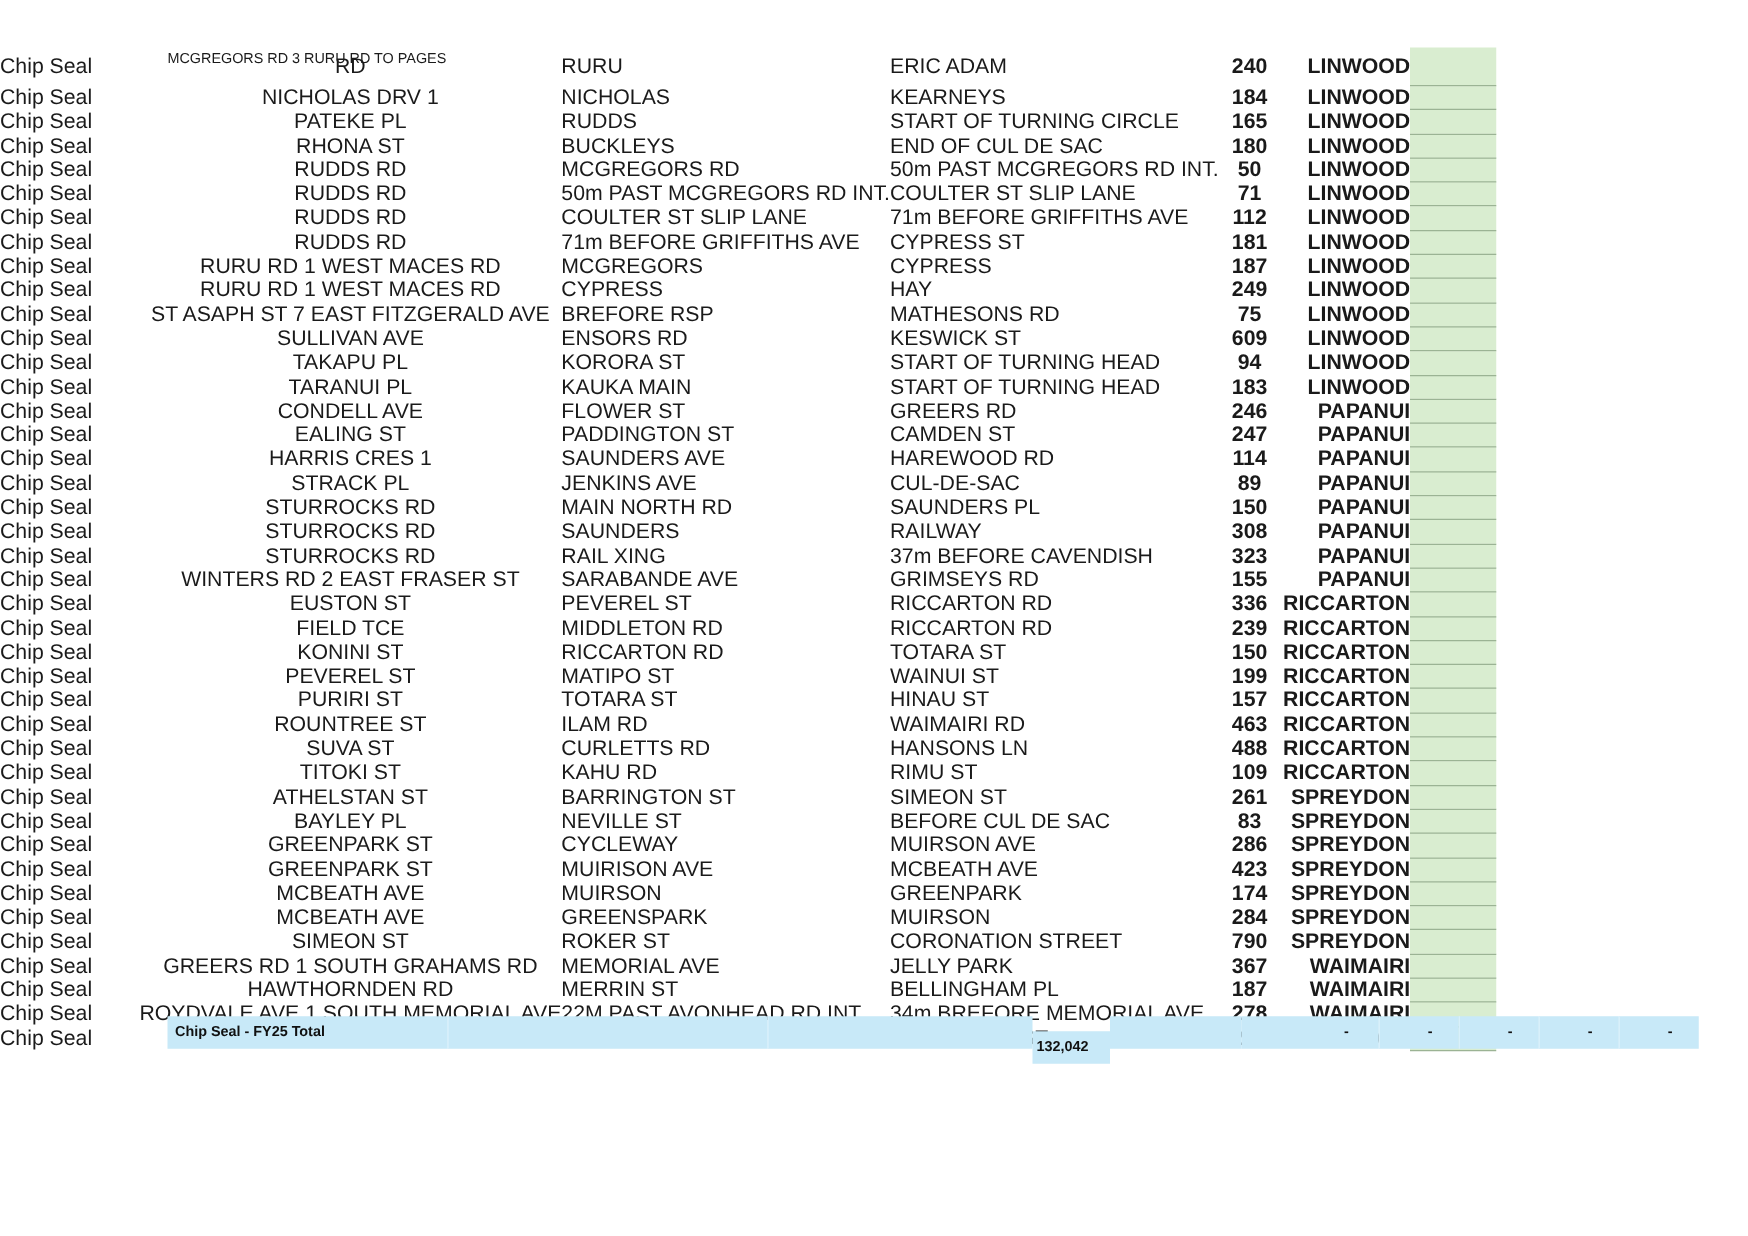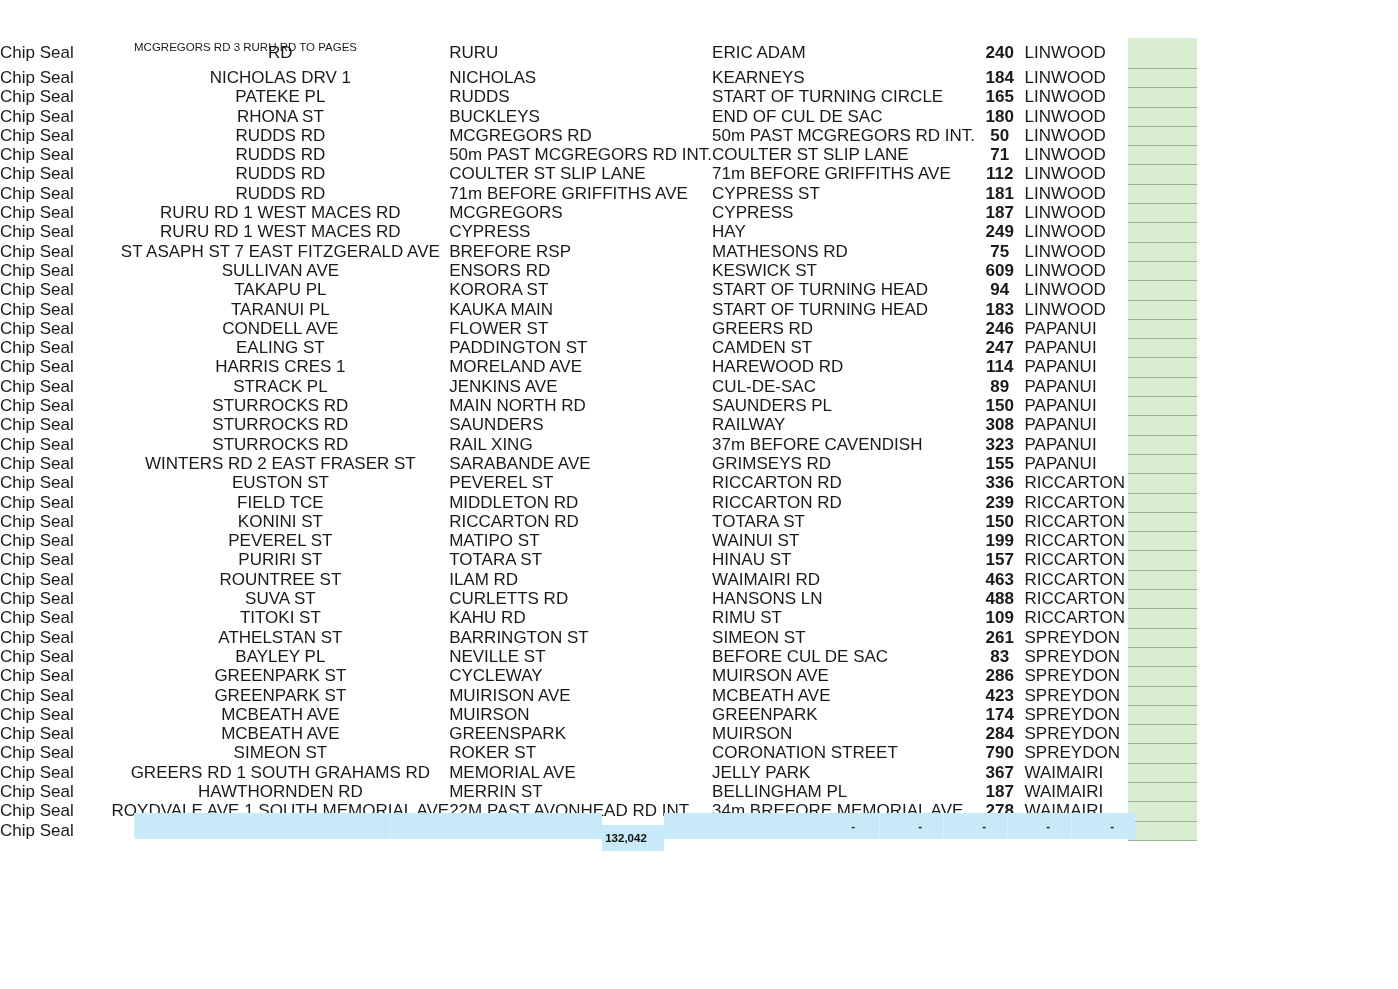--- a/index.html
+++ b/index.html
@@ -52,21 +52,21 @@
     vertical-align: middle;
     white-space: nowrap;
     overflow: visible;
   }
 
   td.activity { padding-left: 5px; text-align: left; }
   td.road     { padding-left: 3px; text-align: center; }
   td.from     { padding-left: 3px; text-align: left; }
   td.to       { padding-left: 3px; text-align: left; }
   td.qty      { text-align: center; padding-right: 14px; font-weight: bold; }
-  td.ward     { text-align: left; padding-right: 4px; }
+  td.ward     { text-align: right; padding-right: 4px; font-weight: bold; }
   td.blank    { }
 
   td.green {
     background: #d9edd0;
     border-top: 1px solid #9bb394;
     border-bottom: 1px solid #9bb394;
   }
   td.green.first-merged {
     border-top: none;
   }
@@ -373,21 +373,21 @@
           <td class="blank"></td>
           <td class="blank"></td>
           <td class="blank"></td>
           <td class="blank"></td>
           <td class="blank"></td>
         </tr>
         <tr>
           <td class="activity">Chip Seal</td>
           <td class="blank"></td>
           <td class="road">HARRIS CRES 1</td>
-          <td class="from">MORELAND AVE</td>
+          <td class="from">SAUNDERS AVE</td>
           <td class="to">HAREWOOD RD</td>
           <td class="qty">114</td>
           <td class="ward">PAPANUI</td>
           <td class="green"></td>
           <td class="blank"></td>
           <td class="blank"></td>
           <td class="blank"></td>
           <td class="blank"></td>
           <td class="blank"></td>
         </tr>
@@ -748,20 +748,23 @@
           <td class="blank"></td>
           <td class="blank"></td>
           <td class="blank"></td>
           <td class="blank"></td>
           <td class="blank"></td>
         </tr>
       </tbody>
   </table>
 
   <div class="total-row">
+    <div class="total-cell tc-label">
+      <span>Chip Seal  - FY25 Total</span>
+    </div>
     <div class="total-cell tc-gap1"></div>
     <div class="total-cell tc-gap2"></div>
     <div class="total-cell tc-qty">
       <span>132,042</span>
     </div>
     <div class="total-cell tc-ward"></div>
     <div class="total-cell tc-green">
       <span class="dash">-</span>
     </div>
     <div class="total-cell tc-d">

